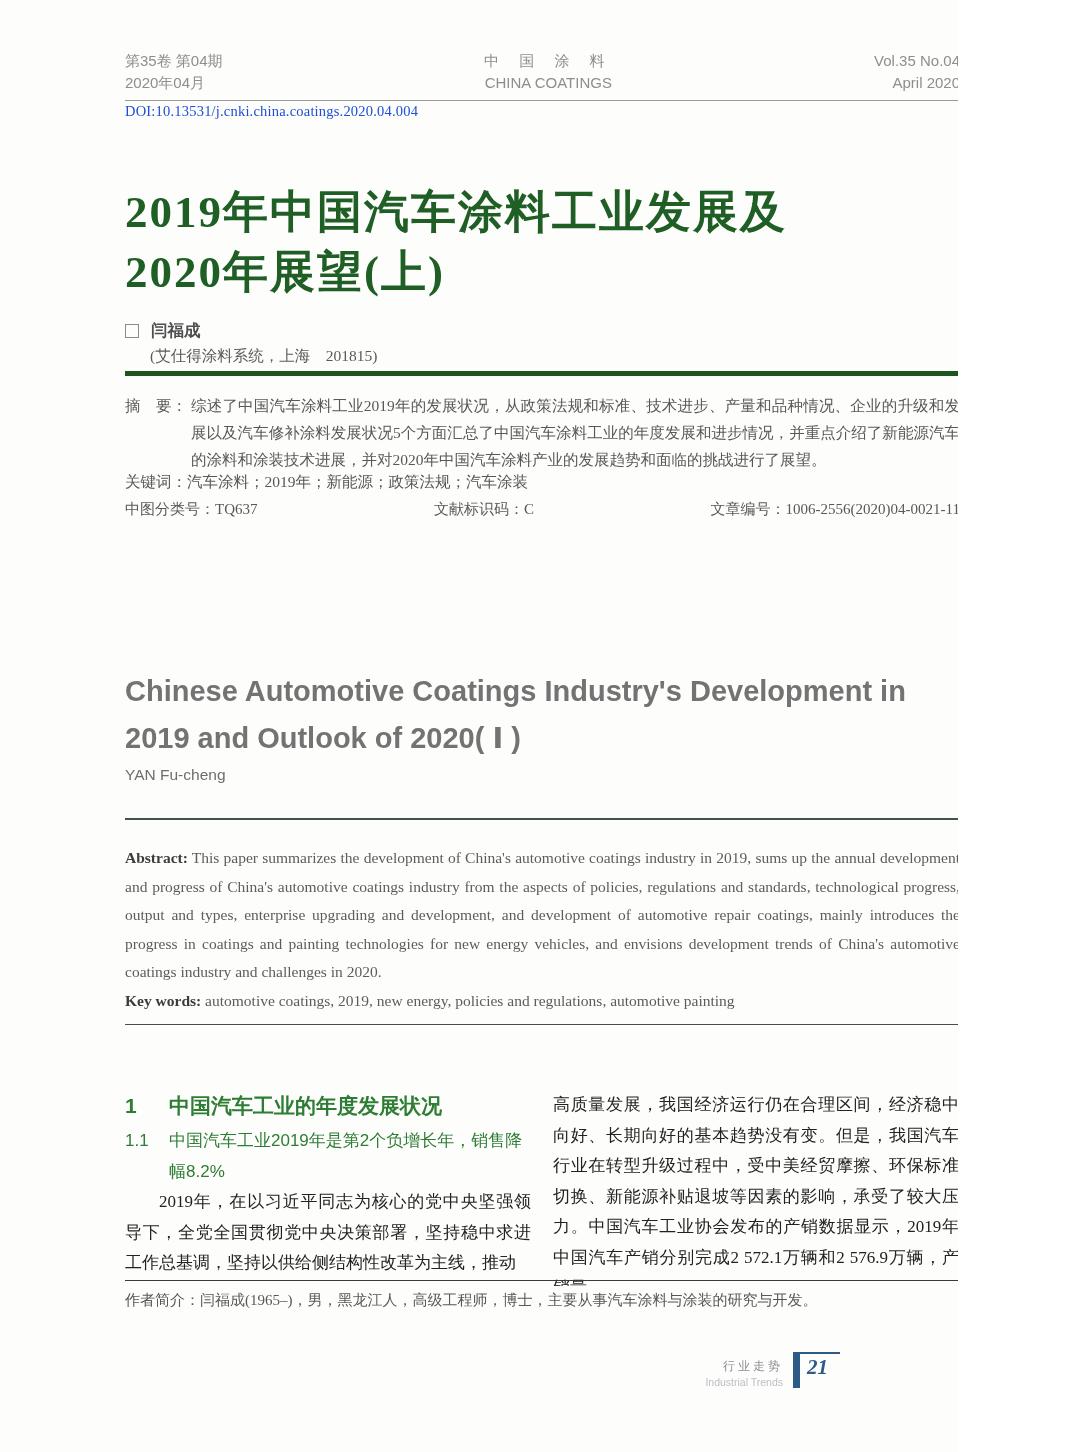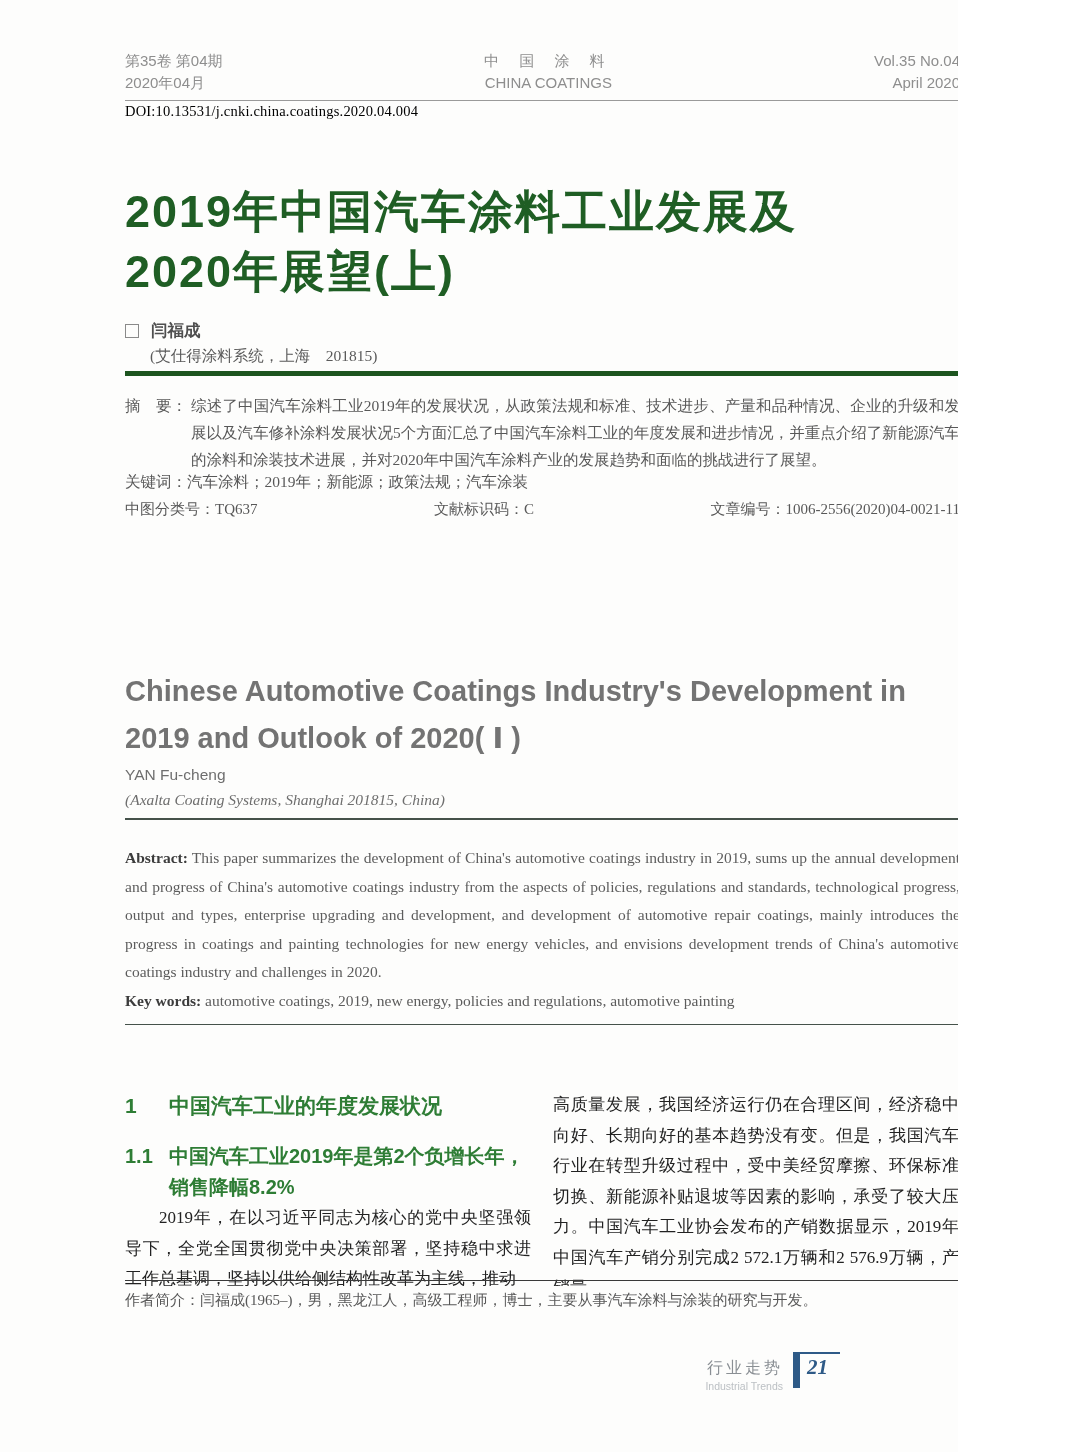--- a/index.html
+++ b/index.html
@@ -15,24 +15,24 @@
   .abs { position:absolute; left:125px; width:835px; }
 
   
   .jheader { top:50px; display:flex; justify-content:space-between;
              font-family:"Liberation Sans","DejaVu Sans",sans-serif;
              color:#8e8e8e; font-size:15px; line-height:22px;
              border-bottom:1.5px solid #9a9a9a; padding-bottom:6px; }
   .jheader .col-c { text-align:center; }
   .jheader .col-c .cn { letter-spacing:8px; }
   .jheader .col-r { text-align:right; }
-  .doi-line { top:103px; font-size:14.5px; color:#000000; letter-spacing:0.2px; }
+  .doi-line { top:103px; font-size:14.5px; color:#1d4ed8; letter-spacing:0.2px; }
 
   
-  .cn-title { top:182px; font-family:Liberation Sans, sans-serif;
+  .cn-title { top:182px; font-family:Liberation Serif, serif;
               font-weight:800; font-size:45px; line-height:60px;
               color:#1f5e24; letter-spacing:2px; }
   .author-row { top:320px; display:flex; align-items:center; gap:12px;
                 font-size:16.5px; color:#4f4f4f;font-weight:bold; }
   .sq { display:inline-block; width:14px; height:14px;
         border:1.5px solid #8a8a8a; background:transparent; }
   .affil-cn { top:346px; left:150px; font-size:15.5px; color:#5a5a5a; }
   .rule-green { top:371px; height:5px; background:#1d551f; }
 
   
@@ -57,34 +57,34 @@
   .en-abstract .kw-line { margin-top:0px; }
   .en-abstract .tail-rule { margin-top:9px; border-top:1.5px solid #45524a; }
 
   
   .body-cols { top:1090px; display:flex; gap:22px; height:196px; overflow:hidden; }
   .col { width:406px; flex:0 0 406px; }
   .h1row { display:flex; font-family:"Liberation Sans","DejaVu Sans",sans-serif;
            font-weight:bold; font-size:21px; color:#2e7d35; line-height:32px; }
   .h1row .no { flex:0 0 44px; }
   .h2row { display:flex; font-family:"Liberation Sans","DejaVu Sans",sans-serif;
-           font-weight:bold; font-size:20px; color:#2e7d35; line-height:31px; margin-top:19px; }
+           font-weight:normal; font-size:17px; color:#2e7d35; line-height:31px; margin-top:3px; }
   .h2row .no { flex:0 0 44px; }
   .body-p { font-size:17px; line-height:30.5px; text-align:justify; color:#222; }
   .indent { text-indent:2em; }
 
   
   .footnote { top:1280px; border-top:1.5px solid #3a3a3a; padding-top:7px;
               font-size:15px; line-height:24px; color:#585858; }
 
   
   .pfooter { position:absolute; top:1352px; right:118px; display:flex; align-items:flex-start; }
   .pfooter .names { text-align:right; margin-top:6px; }
   .pfooter .cn { font-family:"Liberation Sans","DejaVu Sans",sans-serif;
-                 font-size:16px; letter-spacing:3px; color:#8a8f94; }
+                 font-size:12px; letter-spacing:3px; color:#8a8f94; }
   .pfooter .en { font-family:"Liberation Sans","DejaVu Sans",sans-serif;
                  font-size:10.5px; color:#bcc0c4; margin-top:1px; }
   .pagenum-box { margin-left:10px; border-top:2px solid #2e5a87; border-left:7px solid #2e5a87;
                  padding:1px 12px 8px 7px;text-align:center; }
   .pagenum-box .num { font-style:italic; font-weight:bold; font-size:21px;
                       color:#2e5a87; font-family:"Liberation Serif","DejaVu Serif",serif; }
 </style>
 </head>
 <body>
 
@@ -130,21 +130,20 @@
     <span>中图分类号：TQ637</span>
     <span>文献标识码：C</span>
     <span>文章编号：1006-2556(2020)04-0021-11</span>
   </div>
 
   <div class="abs en-title">
     <div>Chinese Automotive Coatings Industry's Development in</div>
     <div>2019 and Outlook of 2020( Ⅰ )</div>
   </div>
   <div class="abs en-author">YAN Fu-cheng</div>
-  <div class="abs en-affil">(Axalta Coating Systems, Shanghai 201815, China)</div>
 
   <div class="abs en-abstract">
     <p class="abs-txt"><span class="blbl">Abstract:</span><span> This paper summarizes the development of China's automotive coatings industry in 2019, sums up the annual development and progress of China's automotive coatings industry from the aspects of policies, regulations and standards, technological progress, output and types, enterprise upgrading and development, and development of automotive repair coatings, mainly introduces the progress in coatings and painting technologies for new energy vehicles, and envisions development trends of China's automotive coatings industry and challenges in 2020.</span></p>
     <p class="kw-line"><span class="blbl">Key words:</span><span> automotive coatings, 2019, new energy, policies and regulations, automotive painting</span></p>
     <div class="tail-rule"></div>
   </div>
 
   <div class="abs body-cols">
     <div class="col">
       <div class="h1row">

